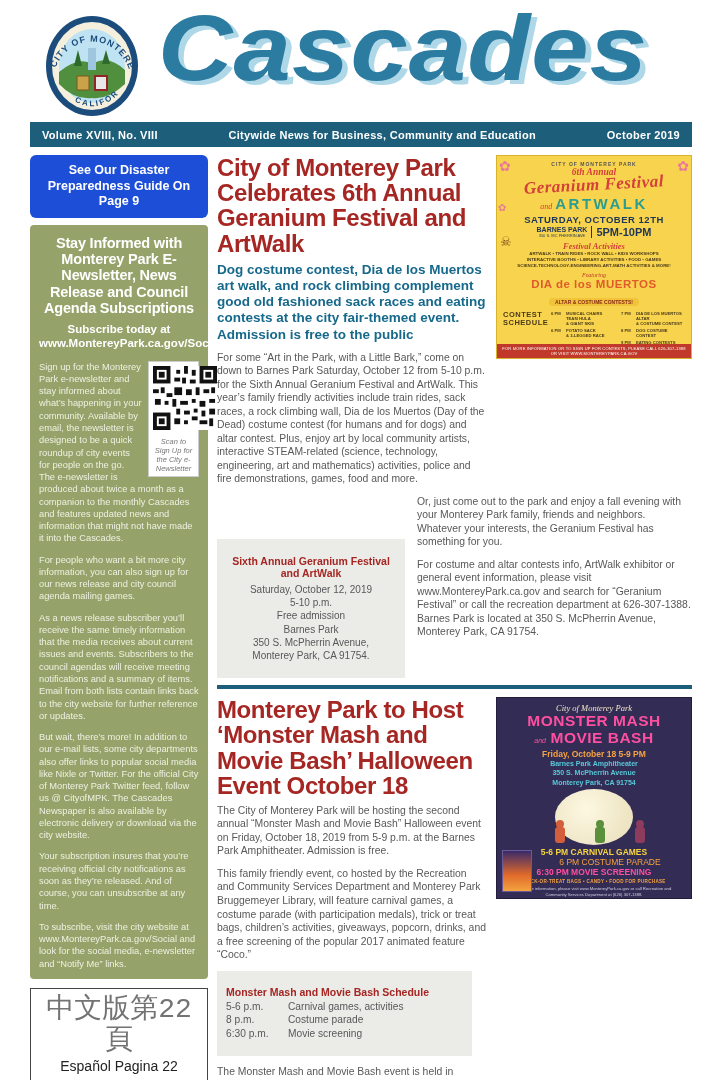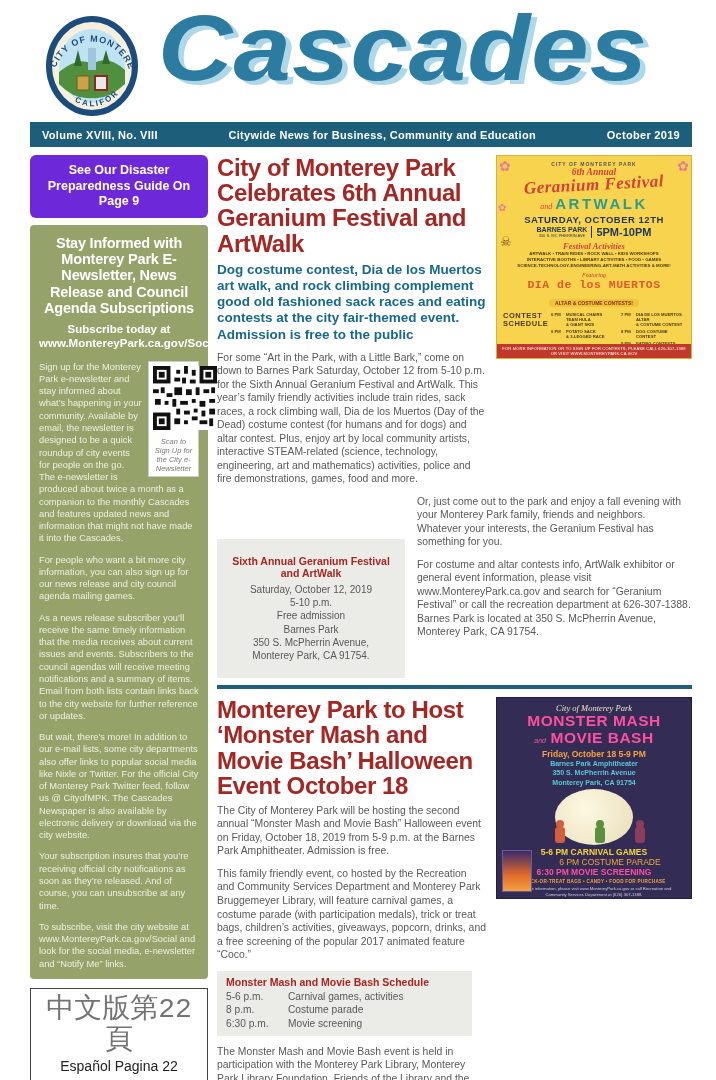--- a/index.html
+++ b/index.html
@@ -15,21 +15,21 @@
     text-shadow:5px 4px 0 #aed7e8; font-family:"Liberation Sans", sans-serif; }
   .banner { display:flex; align-items:center; justify-content:space-between; background:#1d5f7b; color:#fff;
     height:25px; padding:0 12px; font-size:11px; font-weight:bold; letter-spacing:.3px; }
 
   
   .content { display:flex; gap:9px; margin-top:8px; }
   .sidebar { width:178px; flex:0 0 178px; }
   .main { flex:1; min-width:0; }
 
   
-  .alert-box { background:#6d28d9; border-radius:6px; color:#fff; font-weight:bold; text-align:center;
+  .alert-box { background:#1d4ed8; border-radius:6px; color:#fff; font-weight:bold; text-align:center;
     font-size:12.5px; line-height:1.25; padding:8px 6px; }
   .green-box { background:#95a269; border-radius:4px; margin-top:7px; padding:10px 9px 9px; color:#eef1e2; }
   .green-box h2 { color:#fff; font-size:14.5px; line-height:1.12; text-align:center; letter-spacing:-.2px; }
   .green-sub { color:#fff; font-weight:bold; font-size:11.5px; text-align:center; margin:7px 0 10px; line-height:1.2; }
   .green-box p { font-size:9.3px; line-height:1.32; margin-bottom:9px; }
   .qr-box { float:right; width:51px; background:#fff; border:1px solid #ccc; padding:4px 4px 3px; margin:0 0 5px 6px; text-align:center; }
   .qr-caption { font-size:7.5px; font-style:italic; color:#777; line-height:1.2; margin-top:3px; }
   .lang-box { border:1.5px solid #444; margin-top:9px; padding:6px 4px 7px; text-align:center; background:#fff; }
   .lang-zh { font-family:Liberation Mono, monospace; font-size:28px; color:#737373; line-height:1.1; }
   .lang-es { font-size:14px; color:#222; margin-top:2px; }
@@ -38,21 +38,21 @@
   .article { position:relative; }
   .article h1 { color:#a52622; font-size:24px; line-height:1.05; letter-spacing:-.4px; margin-bottom:6px; }
   .subhead { color:#17698c; font-weight:bold; font-size:13.5px; line-height:1.2; margin-bottom:8px; }
   .article p { color:#58585a; font-size:10.4px; line-height:1.3; margin-bottom:9px; }
   .pad-r { padding-right:206px; }
   .divider { height:4px; background:#1d5f7b; margin:7px 0 8px; }
   .infobox { background:#ebebe8; padding:16px 8px; width:188px; flex:0 0 188px; text-align:center;margin-top:44px; }
   .infobox .ib-title { color:#a52622; font-weight:bold; font-size:10.5px; line-height:1.2; margin-bottom:3px; }
   .infobox .ib-lines { color:#58585a; font-size:10px; line-height:1.32; white-space:pre-line; }
   .row { display:flex; gap:12px; }
-  .schedbox { background:#ebebe8; padding:5px 9px; width:255px; margin-bottom:9px; }
+  .schedbox { background:#ebebe8; padding:15px 9px; width:255px; margin-bottom:9px; }
   .schedbox .sb-title { color:#a52622; font-weight:bold; font-size:10.5px; margin-bottom:2px; }
   .sched-row { display:flex; color:#58585a; font-size:10.2px; line-height:1.35; }
   .sched-row .t { width:62px; flex:0 0 62px; }
 
   
   .poster { position:absolute; right:0; top:0; overflow:hidden; }
 
   
   .poster1 { width:196px; height:204px; background:#f8d44e; border:1px solid #d8b32c; text-align:center; padding:5px 6px 0; }
   .p1-city { font-size:5px; font-weight:bold; color:#555; letter-spacing:1px; }
@@ -61,21 +61,21 @@
   .p1-and { font-family:"Liberation Serif", serif; font-style:italic; color:#d4403a; font-size:8px; display:inline-block; margin-right:3px; }
   .p1-artwalk { display:inline-block; color:#2a9d8f; font-weight:bold; font-size:15px; letter-spacing:2.5px; }
   .p1-date { color:#1d3557; font-weight:bold; font-size:9.5px; letter-spacing:.5px; margin-top:1px; }
   .p1-venuerow { display:flex; justify-content:center; align-items:center; gap:4px; color:#1d3557; margin-top:1px; }
   .p1-venue { font-weight:bold; font-size:7px; line-height:1.1; border-right:1.5px solid #1d3557; padding-right:4px; }
   .p1-venue small { display:block; font-size:4px; font-weight:normal; }
   .p1-time { font-weight:bold; font-size:11px; }
   .p1-acthead { font-family:"Liberation Serif", serif; font-style:italic; font-weight:bold; color:#d4403a; font-size:8.5px; margin-top:3px; }
   .p1-acts { font-size:4.4px; font-weight:bold; color:#4a3a18; line-height:1.4; white-space:pre-line; }
   .p1-feat { font-family:"Liberation Serif", serif; font-style:italic; color:#c0392b; font-size:6px; margin-top:2px; }
-  .p1-muertos { color:#e05a2b; font-weight:bold; font-size:11.5px; letter-spacing:.5px;font-family:Liberation Mono, monospace; }
+  .p1-muertos { color:#e05a2b; font-weight:bold; font-size:11.5px; letter-spacing:.5px; }
   .p1-contests { display:inline-block; background:#f0c33a; border-radius:5px; color:#8a2b1a; font-weight:bold; font-size:5px; padding:1px 6px; margin-top:1px; }
   .p1-schedwrap { display:flex; text-align:left; gap:4px; margin-top:3px; }
   .p1-schedtitle { color:#4a3a18; font-weight:bold; font-size:7.5px; line-height:1.15; width:44px; flex:0 0 44px; letter-spacing:.5px; }
   .p1-schedcols { display:flex; gap:6px; flex:1; }
   .p1-col { flex:1; }
   .p1-si { display:flex; gap:3px; font-size:4.2px; color:#4a3a18; margin-bottom:1px; }
   .p1-si .st { font-weight:bold; flex:0 0 12px; }
   .p1-si .se { white-space:pre-line; line-height:1.3; font-weight:bold; }
   .p1-strip { position:absolute; left:0; right:0; bottom:0; background:#c0392b; color:#fff; font-size:4px; padding:2px 3px; letter-spacing:.2px; }
   .p1-flower { position:absolute; color:#e8799a; font-size:14px; }

